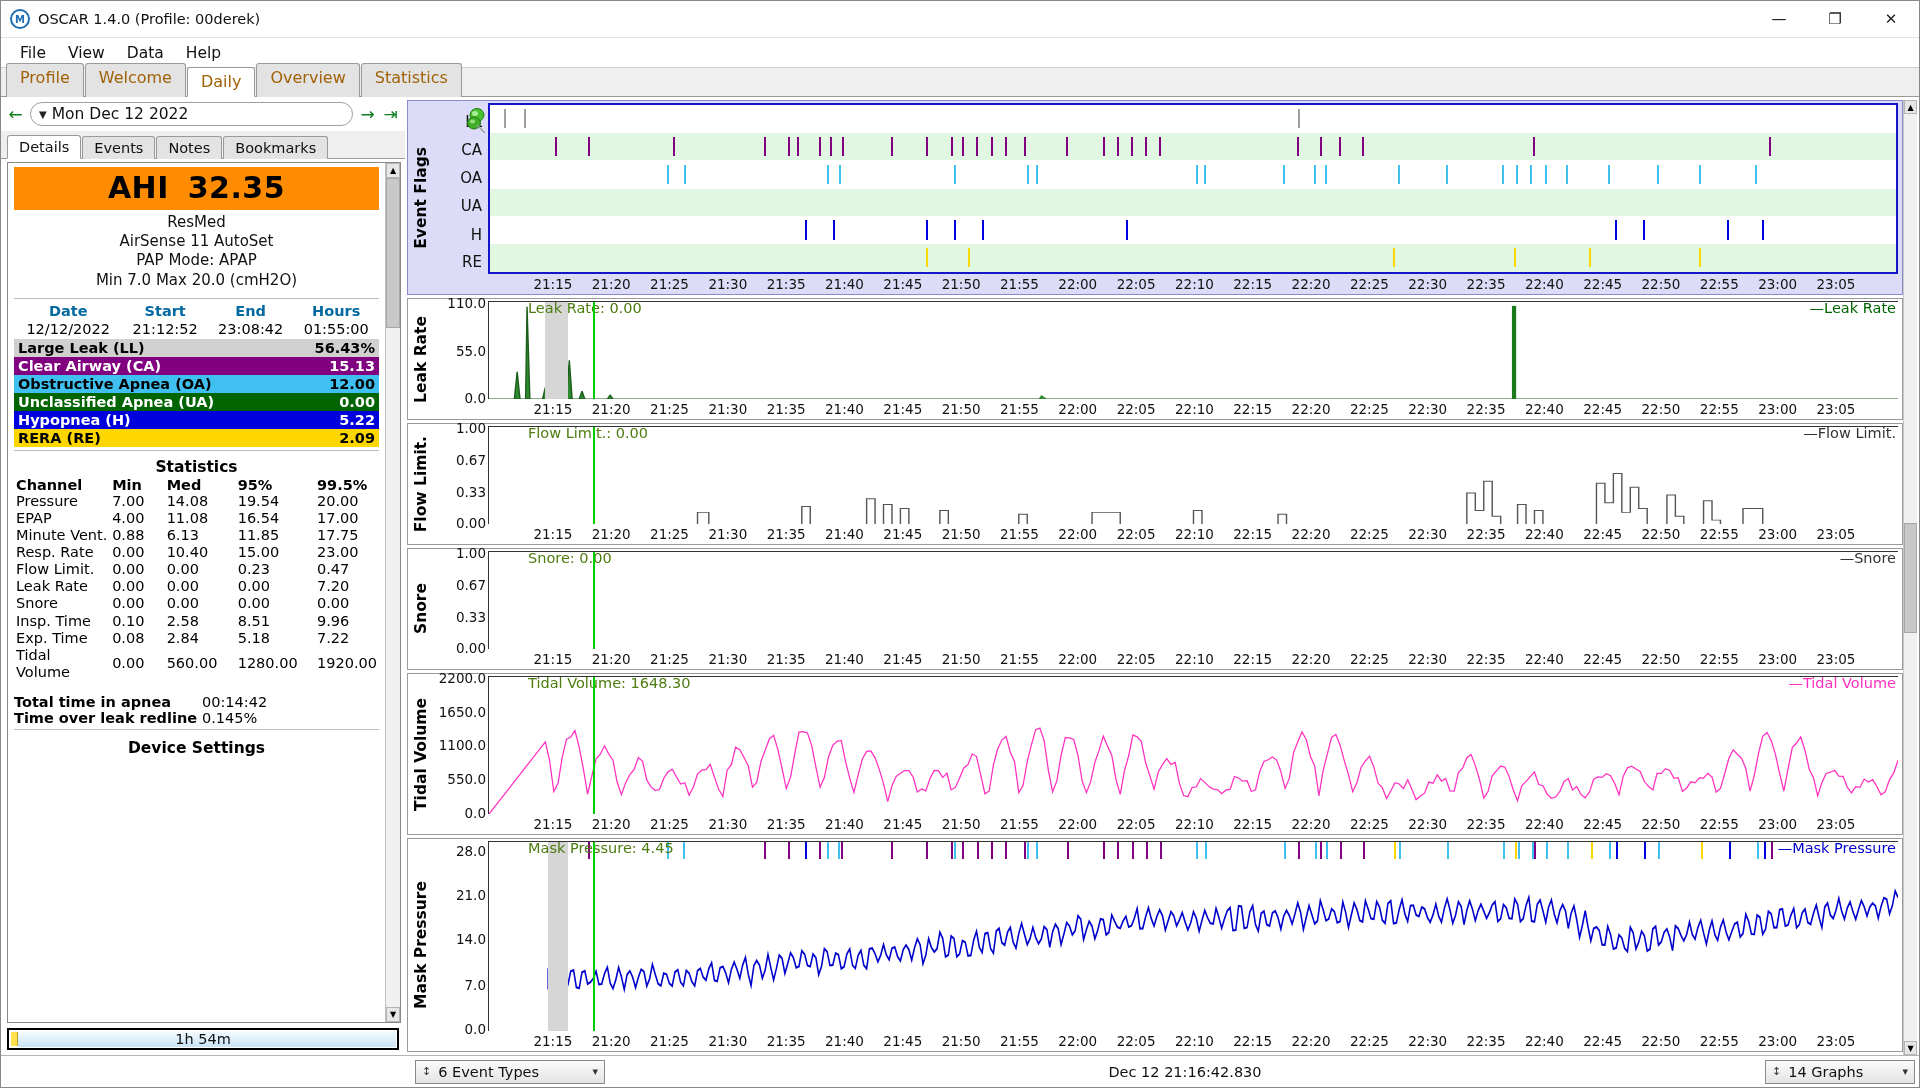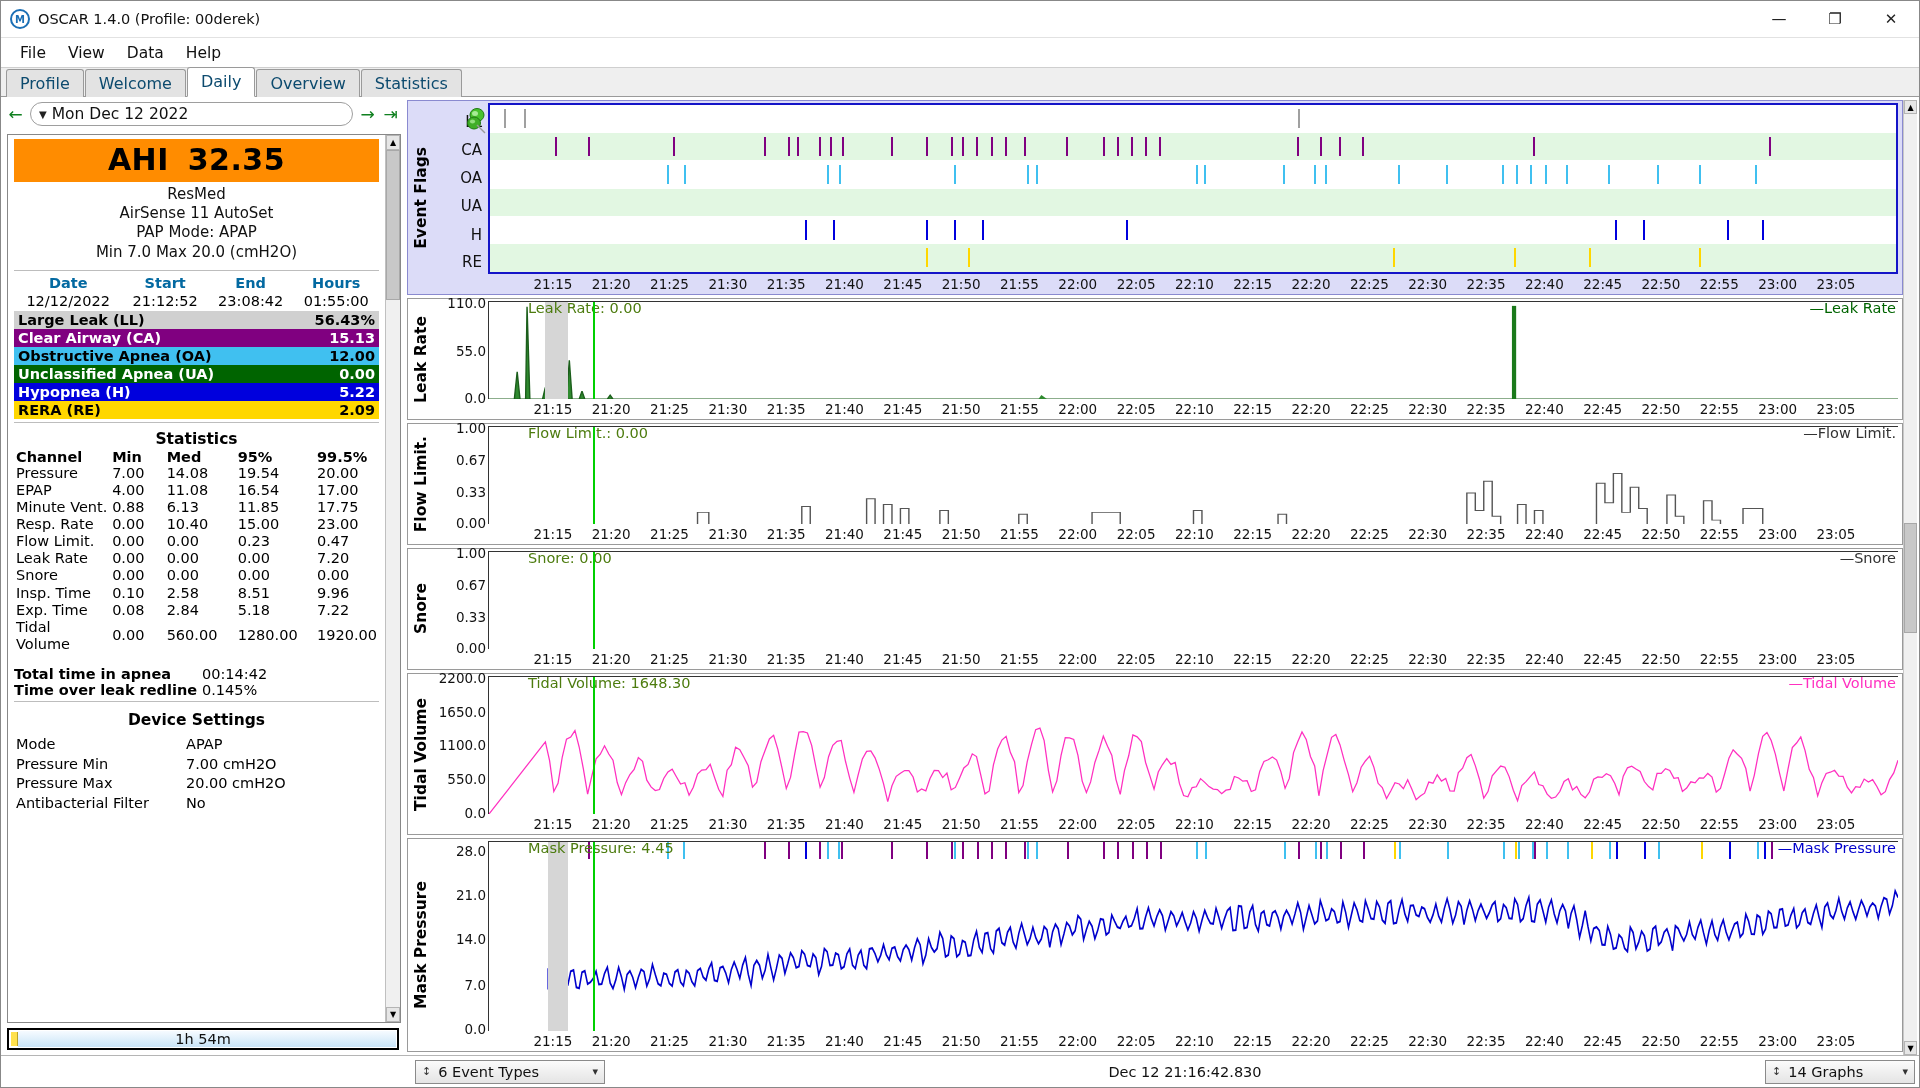--- a/index.html
+++ b/index.html
@@ -27,21 +27,21 @@
             justify-content:center; color:#222; font-size:15px; }
 
   
   .menubar { height:30px; background:#fff; display:flex; align-items:center;
              padding-left:8px; border-bottom:1px solid #cfcfcf; flex:none; }
   .menu-item { padding:3px 11px; font-size:15.5px; color:#111; cursor:default; }
 
   
   .maintabs { height:29px; background:#efefef; display:flex; align-items:flex-end;
               border-bottom:1px solid #9a9a9a; padding-left:5px; flex:none; }
-  .mtab { padding:4px 13px 4px 13px; font-size:16px; color:#0c4a6e;
+  .mtab { padding:4px 13px 10px 13px; font-size:16px; color:#a16207;
           background:#e3e3e3; border:1px solid #9a9a9a; border-bottom:none;
           margin-right:1px; border-radius:3px 3px 0 0; position:relative; top:1px; }
   .mtab.active { background:#fff; font-weight:normal; top:1px; padding-bottom:5px;
                  border-bottom:1px solid #fff; z-index:2; }
 
   
   .body { flex:1; display:flex; min-height:0; background:#fff; }
 
   
   .leftpanel { width:404px; flex:none; display:flex; flex-direction:column;
@@ -93,21 +93,21 @@
   table.stats { width:100%; border-collapse:collapse; font-size:14.5px; }
   table.stats th { font-weight:bold; text-align:left; padding:0 2px; }
   table.stats td { padding:0 2px; color:#000; line-height:1.18; }
 
   .totals { margin-top:13px; font-size:14.5px; }
   .totals .row { display:flex; }
   .totals .k { font-weight:bold; width:188px; }
   .totals .v { }
 
   .ds-title { text-align:center; font-weight:bold; font-size:15.5px;
-              margin:9px 0 6px 0; }
+              margin:9px 0 16px 0; }
   table.ds { width:100%; border-collapse:collapse; font-size:14.5px; }
   table.ds td { padding:1px 2px; line-height:1.22; }
   table.ds td.k { width:170px; }
 
   .progressbar { margin:5px 6px 5px 6px; height:22px; border:2px solid #000;
                  background:#fff; display:flex; align-items:center; flex:none;
                  position:relative; }
   .progressbar .fill { position:absolute; left:2px; top:2px; bottom:2px;
                        width:7px; background:#ffe14d; border-right:1px solid #b9a22a;}
   .progressbar .bg { position:absolute; left:9px; right:1px; top:1px; bottom:1px;
@@ -215,20 +215,26 @@
       <div class="daterow">
         <div class="arrow-btn">←</div>
         <div class="datebox">
           <span class="caret">▼</span>
           <span>Mon Dec 12 2022</span>
         </div>
         <div class="arrow-btn">→</div>
         <div class="arrow-btn">⇥</div>
       </div>
 
+      <div class="subtabs">
+        <div class="stab active">Details</div>
+        <div class="stab">Events</div>
+        <div class="stab">Notes</div>
+        <div class="stab">Bookmarks</div>
+      </div>
 
       <div class="detailscroll">
         <div class="details">
 
           <div class="ahi-banner">
             <span class="t">AHI</span>
             <span class="t" style="margin-left:14px;">32.35</span>
           </div>
 
           <div class="devinfo">
@@ -379,40 +385,20 @@
             </div>
             <div class="row">
               <div class="k">Time over leak redline</div>
               <div class="v">0.145%</div>
             </div>
           </div>
 
           <div class="hr"></div>
 
           <div class="ds-title">Device Settings</div>
-          <table class="ds">
-            <tbody>
-                <tr>
-                  <td class="k">Mode</td>
-                  <td>APAP</td>
-                </tr>
-            <tr>
-                  <td class="k">Pressure Min</td>
-                  <td>7.00 cmH2O</td>
-                </tr>
-            <tr>
-                  <td class="k">Pressure Max</td>
-                  <td>20.00 cmH2O</td>
-                </tr>
-            <tr>
-                  <td class="k">Antibacterial Filter</td>
-                  <td>No</td>
-                </tr>
-          </tbody>
-            </table>
 
         </div>
         <div class="vscroll">
           <div class="sbtn">▲</div>
           <div class="thumb"></div>
           <div class="track"></div>
           <div class="sbtn">▼</div>
         </div>
       </div>
 

